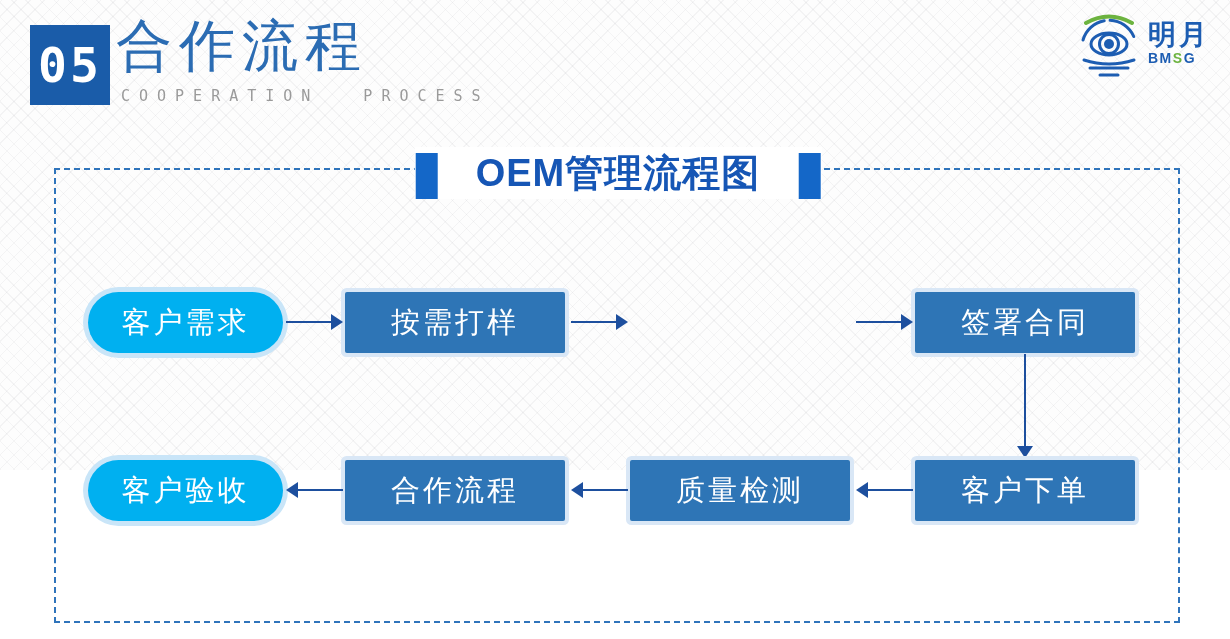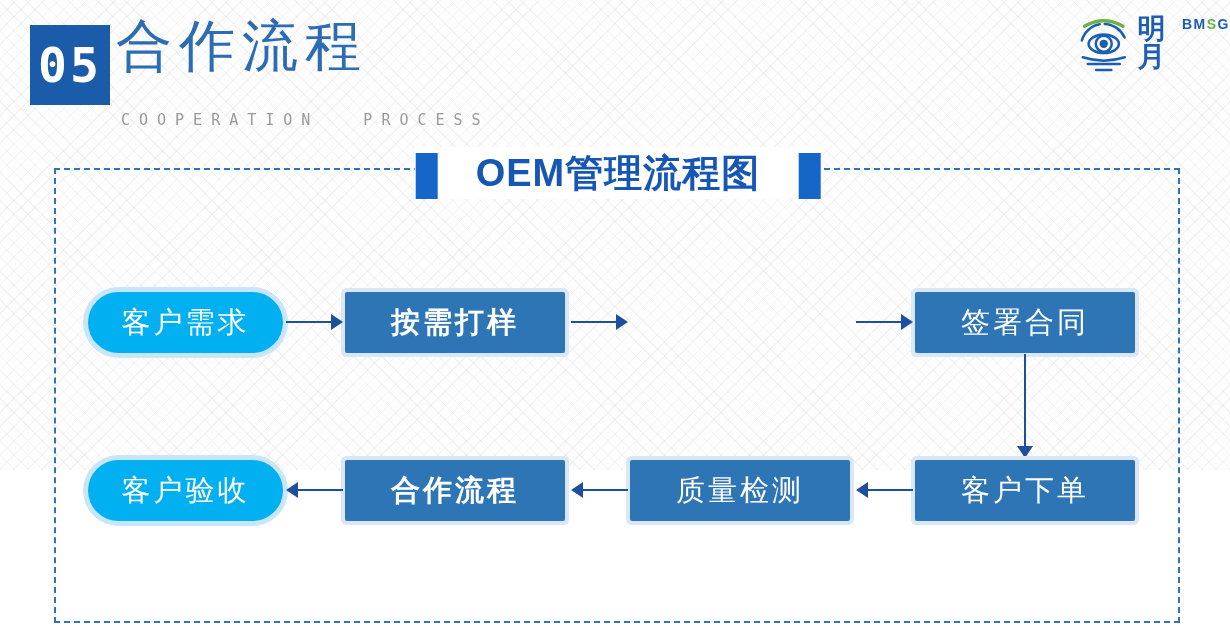--- a/index.html
+++ b/index.html
@@ -24,27 +24,27 @@
     font-weight:bold; font-size:48px; color:#ffffff; letter-spacing:3px;
   }
   .main-title {
     position:absolute; left:116px; top:8px;
     font-family:"Liberation Serif","DejaVu Serif",serif;
     font-size:56px; line-height:76px; color:#2b6cb3; letter-spacing:7px; font-weight:normal;
   }
   .sub-title {
     position:absolute; left:121px; top:87px;
     font-family:"DejaVu Sans Mono","Liberation Mono",monospace;
-    font-size:15px; color:#9a9a9a; letter-spacing:9px; word-spacing:26px;margin-top:24px;
+    font-size:15px; color:#9a9a9a; letter-spacing:9px; word-spacing:26px;
   }
 
   
   .logo { position:absolute; left:1076px; top:8px; display:flex; align-items:center; }
   .logo-icon { width:66px; height:70px; }
-  .logo-text { margin-left:6px; display:flex; flex-direction:row; line-height:1; }
+  .logo-text { margin-left:6px; display:flex; flex-direction:column; line-height:1; }
   .logo-cn { font-size:28px; font-weight:bold; color:#1d5db2; letter-spacing:3px; }
   .logo-en { margin-top:2px; font-size:14px; font-weight:bold; color:#1d5db2; letter-spacing:1.5px; }
   .logo-en .green { color:#6cb33f; }
 
   
   .frame {
     position:absolute; left:54px; top:168px; width:1126px; height:455px;
     border:2px dashed #2f74bb;
   }
   .diagram-title-block {
@@ -62,21 +62,21 @@
   .node {
     position:absolute; height:61px; display:flex; align-items:center; justify-content:center;
     color:#ffffff; font-size:29px; font-weight:500; letter-spacing:3px; white-space:nowrap;
   }
   .node.rect { background:#2e75b6; border-radius:2px; box-shadow:0 0 0 4px #d9e7f6; }
   .node.pill { background:#00b0f0; border-radius:31px; box-shadow:0 0 0 5px #c9e5f8; }
 
   .r1 { top:292px; }
   .r2 { top:460px; }
   .c-pill { left:88px;  width:195px; }
-  .c1     { left:345px; width:220px;font-weight:bold; }
+  .c1     { left:345px; width:220px; }
   .c2     { left:630px; width:220px; }
   .c3     { left:915px; width:220px; }
 
   
   .h-arrow { position:absolute; height:16px; }
   .h-arrow .shaft { position:absolute; top:7px; height:2px; background:#1d4f9e; }
   .arrow-right .shaft { left:0; right:11px; }
   .arrow-right .head {
     position:absolute; right:0; top:0; width:0; height:0;
     border-top:8px solid transparent; border-bottom:8px solid transparent;

